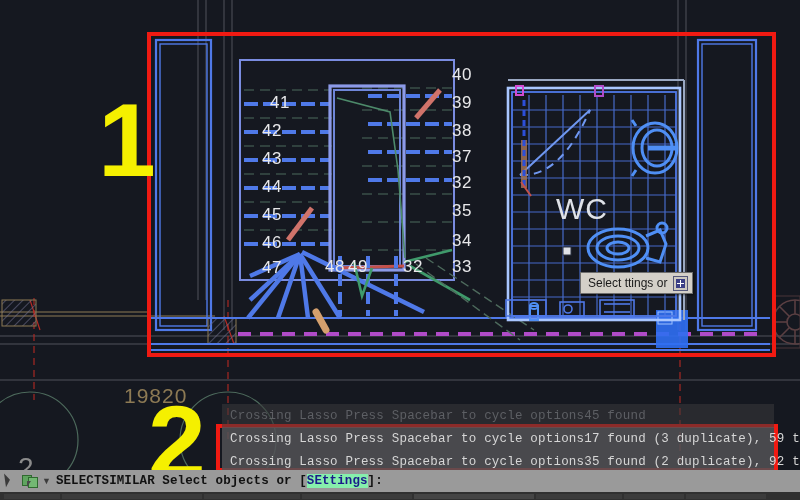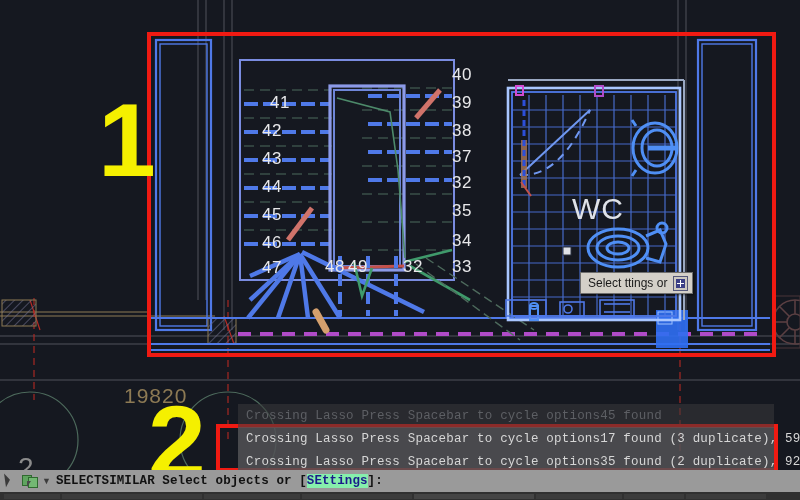--- a/index.html
+++ b/index.html
@@ -48,21 +48,21 @@
   #griptb .dots{width:5px;height:14px;display:grid;grid-template-columns:1fr 1fr;
                 grid-template-rows:repeat(4,1fr);gap:1px;}
   #griptb .dots span{background:#8e8e8e;border-radius:50%;}
   #griptb .x{color:#c9c9c9;font-size:14px;line-height:1;}
   #griptb .wr{color:#b9b9b9;font-size:13px;line-height:1;}
 
   
   #cmdhist{position:absolute;left:222px;top:404px;width:552px;}
   .cmdline{height:23px;display:flex;align-items:center;padding-left:8px;
            font-family:"Liberation Mono",monospace;font-size:12.5px;letter-spacing:.2px;
-           color:#d6d6d6;white-space:nowrap;margin-left:16px;}
+           color:#d6d6d6;white-space:nowrap;}
   .cmdline.faded{color:#5d5f64;background:rgba(58,58,60,.55);}
   .cmdline.hist{background:rgba(82,82,86,.85);}
 
   
   #cmdbar{position:absolute;left:0px;top:470px;width:800px;height:22px;
           background:#9a9a9a;display:flex;align-items:center;}
   #cmdbar .cursor{width:18px;height:22px;position:relative;flex:0 0 18px;}
   #cmdbar .cursor::after{content:"";position:absolute;left:5px;top:3px;width:0;height:0;
       border-left:5px solid #3a3a3a;border-bottom:7px solid transparent;border-top:7px solid transparent;
       transform:rotate(-8deg);}
@@ -346,21 +346,21 @@
     <div class="cadtxt" style="left:452px;top:148px">37</div>
     <div class="cadtxt" style="left:452px;top:174px">32</div>
     <div class="cadtxt" style="left:452px;top:202px">35</div>
     <div class="cadtxt" style="left:452px;top:232px">34</div>
     <div class="cadtxt" style="left:452px;top:258px">33</div>
 
     <div class="cadtxt" style="left:325px;top:258px">48</div>
     <div class="cadtxt" style="left:348px;top:258px">49</div>
     <div class="cadtxt" style="left:403px;top:258px">32</div>
 
-    <div class="wctxt" style="left:572px;top:192px">WC</div>
+    <div class="wctxt" style="left:556px;top:192px">WC</div>
     <div class="dimtxt" style="left:92px;top:384px">19820</div>
     <div class="bubtxt" style="left:18px;top:452px">2</div>
 
     <div id="tooltip">
       <span>Select ttings or</span>
       <span class="tt-btn">
           <i></i>
         </span>
     </div>
 

